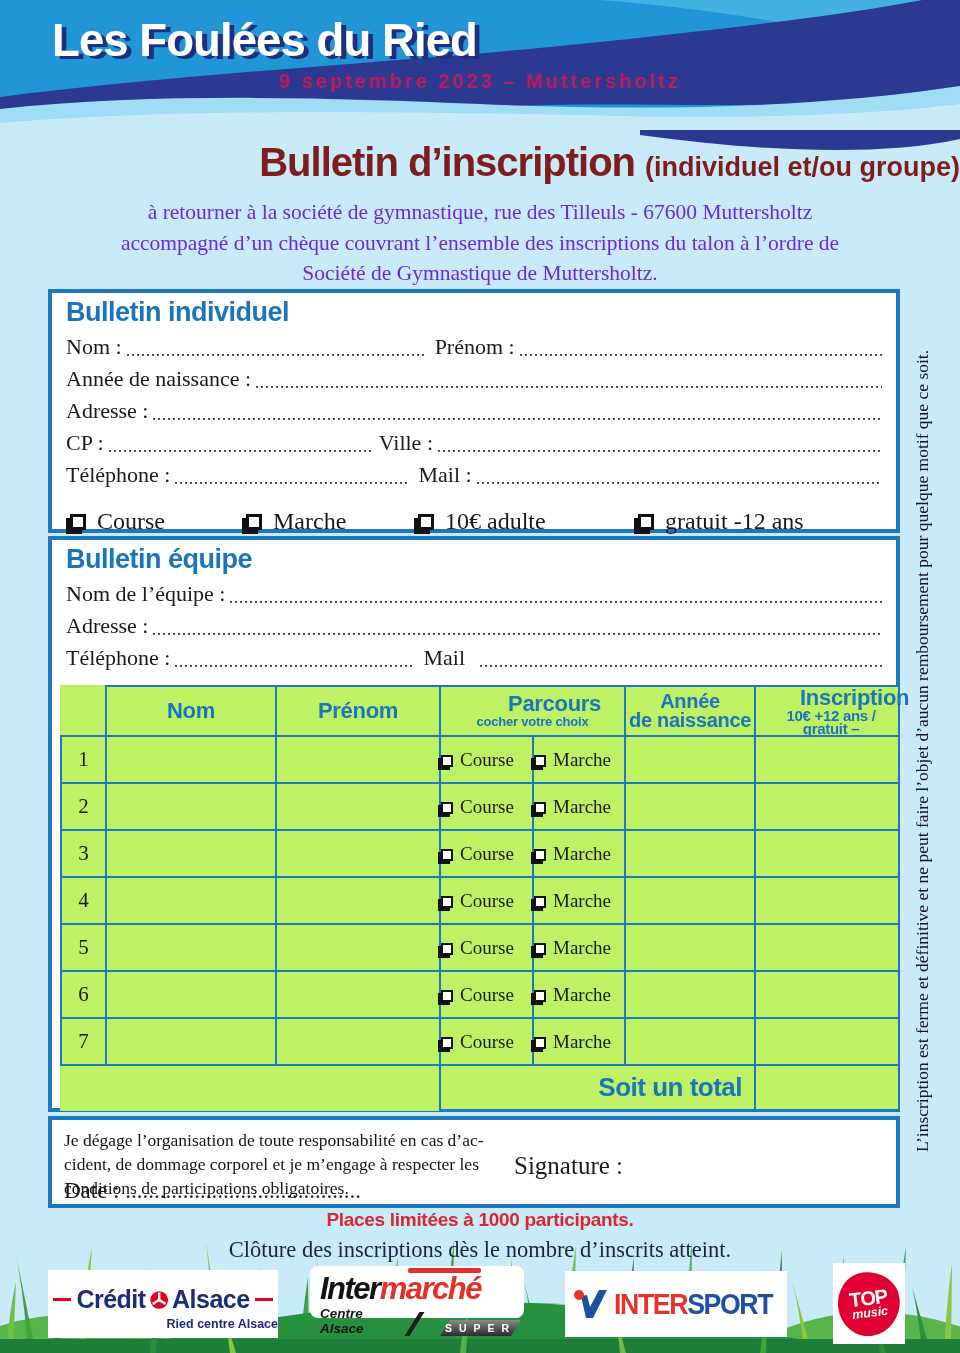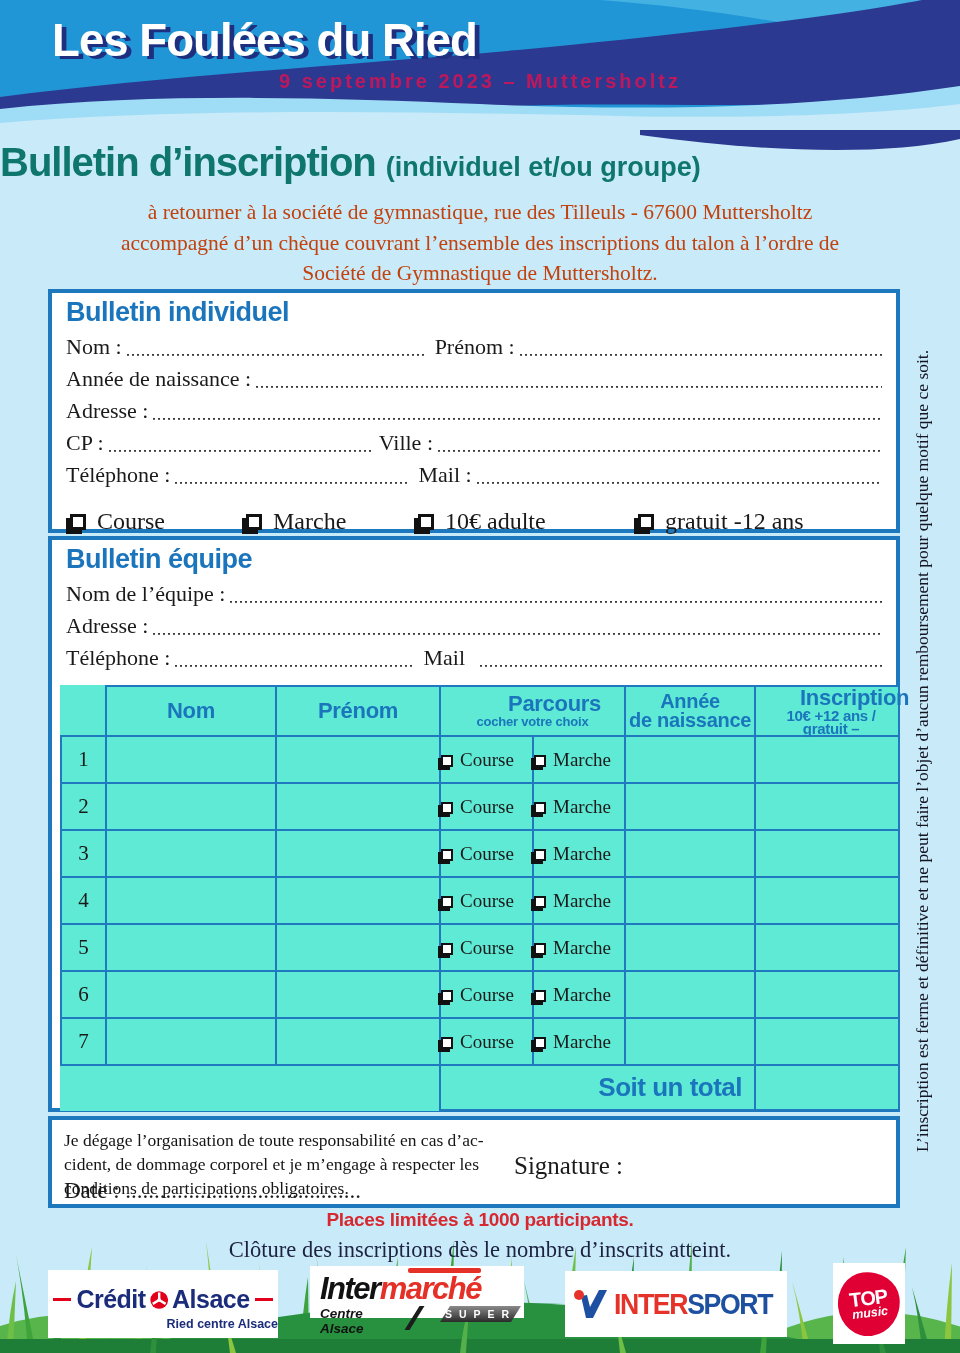--- a/index.html
+++ b/index.html
@@ -25,29 +25,29 @@
   .header-date {
     left:0; right:0; top:70px; text-align:center;
     font-family:"Liberation Sans", sans-serif; font-weight:bold;
     font-size:20px; color:#be185d; letter-spacing:3px;
     z-index:3;
   }
   .navy-tail { left:640px; top:130px; z-index:1; }
 
   
   .intro-title-row {
-    left:0; right:0; top:140px; text-align:left;
-    font-family:"Liberation Sans", sans-serif; font-weight:bold; color:#0f766e;
+    left:0; right:0; top:140px; text-align:right;
+    font-family:"Liberation Sans", sans-serif; font-weight:bold; color:#7f1d1d;
     z-index:2;
   }
   .intro-title-row .big { font-size:40px; letter-spacing:-1px; }
   .intro-title-row .small { font-size:27px; margin-left:10px; }
   .intro-par {
     left:50px; top:197px; width:860px; text-align:center;
-    font-size:21.5px; line-height:30.5px; color:#c2410c;
+    font-size:21.5px; line-height:30.5px; color:#6d28d9;
   }
 
   
   .formbox { background:#fff; border:4px solid #1E78BE; }
   .box-ind { left:48px; top:289px; width:852px; height:244px; padding:4px 14px 0 14px; }
   .box-team { left:48px; top:536px; width:852px; height:576px; padding:4px 14px 0 14px; }
   .box-disc { left:48px; top:1116px; width:852px; height:92px; }
 
   .section-title {
     font-family:"Liberation Sans", sans-serif; font-weight:bold;
@@ -69,21 +69,21 @@
     border:3px solid #111; box-shadow:-4px 4px 0 #111;
     margin-right:11px; margin-left:4px;
   }
   .cbitem { display:flex; align-items:center; }
   .cbw1 { width:176px; } .cbw2 { width:172px; } .cbw3 { width:220px; }
 
   
   .team-table {
     position:absolute; left:8px; top:145px;
     border-collapse:collapse; table-layout:fixed; width:838px;
-    background:#5eead4;
+    background:#bef264;
   }
   .team-table td, .team-table th { border:2px solid #2078BE; padding:0; }
   .team-table th { font-family:"Liberation Sans", sans-serif; color:#1B75BC; font-weight:bold; }
   .hrow { height:49px; } .brow { height:47px; } .trow { height:45px; }
   .th-main { font-size:22px; line-height:22px; letter-spacing:-.3px;padding-left:44px; }
   .th-sub { font-size:13px; line-height:14px; letter-spacing:-.2px; }
   .th-sub2 { font-size:15px; line-height:13px; letter-spacing:-.3px;padding-left:8px; }
   .th-2l { font-size:20px; line-height:19.5px; letter-spacing:-.3px; }
   .cell-num { text-align:center; font-size:21px; font-family:"Liberation Serif", serif; }
   .cell-choice {
@@ -131,25 +131,25 @@
   .grass { left:0; top:1225px; z-index:1; }
 
   
   .card { position:absolute; background:#fff; z-index:5; }
   .card-cm { left:48px; top:1270px; width:230px; height:68px; text-align:right; padding-top:15px; }
   .cm-row { display:flex; align-items:center; justify-content:center; }
   .cm-line { width:26px; height:3px; background:#E2001A; margin:0 5px; }
   .cm-name { font-family:"Liberation Sans", sans-serif; font-weight:bold; font-size:25px; color:#1B2D7A; letter-spacing:-.5px; }
   .cm-sub { font-family:"Liberation Sans", sans-serif; font-size:12.5px; color:#1B2D7A; margin-top:3px; font-weight:bold; }
 
-  .card-im { left:310px; top:1266px; width:214px; height:52px; padding:8px 8px 0 10px; }
+  .card-im { left:310px; top:1266px; width:214px; height:52px; padding:8px 8px 0 10px;border-radius:8px; }
   .im-name { font-family:"Liberation Sans", sans-serif; font-style:italic; font-weight:bold; font-size:31px; letter-spacing:-1.5px; line-height:30px; position:relative; }
   .im-p1 { color:#121212; } .im-p2 { color:#E53027; position:relative; }
   .im-p2::after { content:""; position:absolute; right:0; top:-3px; width:72%; height:4.5px; background:#E53027; border-radius:2px; }
-  .im-bottom { display:flex; align-items:flex-start; margin-top:2px;gap:24px; }
+  .im-bottom { display:flex; align-items:flex-end; margin-top:2px;gap:24px; }
   .im-region { font-family:"Liberation Sans", sans-serif; font-style:italic; font-weight:bold; font-size:13.5px; color:#121212; margin-right:6px; }
   .im-slash { width:7px; height:24px; background:#1c1c1c; transform:skewX(-32deg); margin:0 4px 0 2px; }
   .im-band { flex:1; height:16px; background:linear-gradient(#8a8a8a,#2a2a2a); transform:skewX(-32deg); display:flex; align-items:center; justify-content:center; }
   .im-band span { transform:skewX(32deg); font-family:"Liberation Sans", sans-serif; font-size:10.5px; color:#fff; letter-spacing:7px; font-weight:bold; }
 
   .card-is { left:565px; top:1271px; width:222px; height:66px; display:flex; align-items:center; padding-left:8px; }
   .is-name { font-family:"Liberation Sans", sans-serif; font-weight:bold; font-size:29px; letter-spacing:-1.5px; transform:scaleX(.92); transform-origin:left; }
   .is-p1 { color:#E6332A; } .is-p2 { color:#1D50A0; }
 
   .card-tm { left:833px; top:1263px; width:72px; height:81px; display:flex; align-items:center; justify-content:center; }

